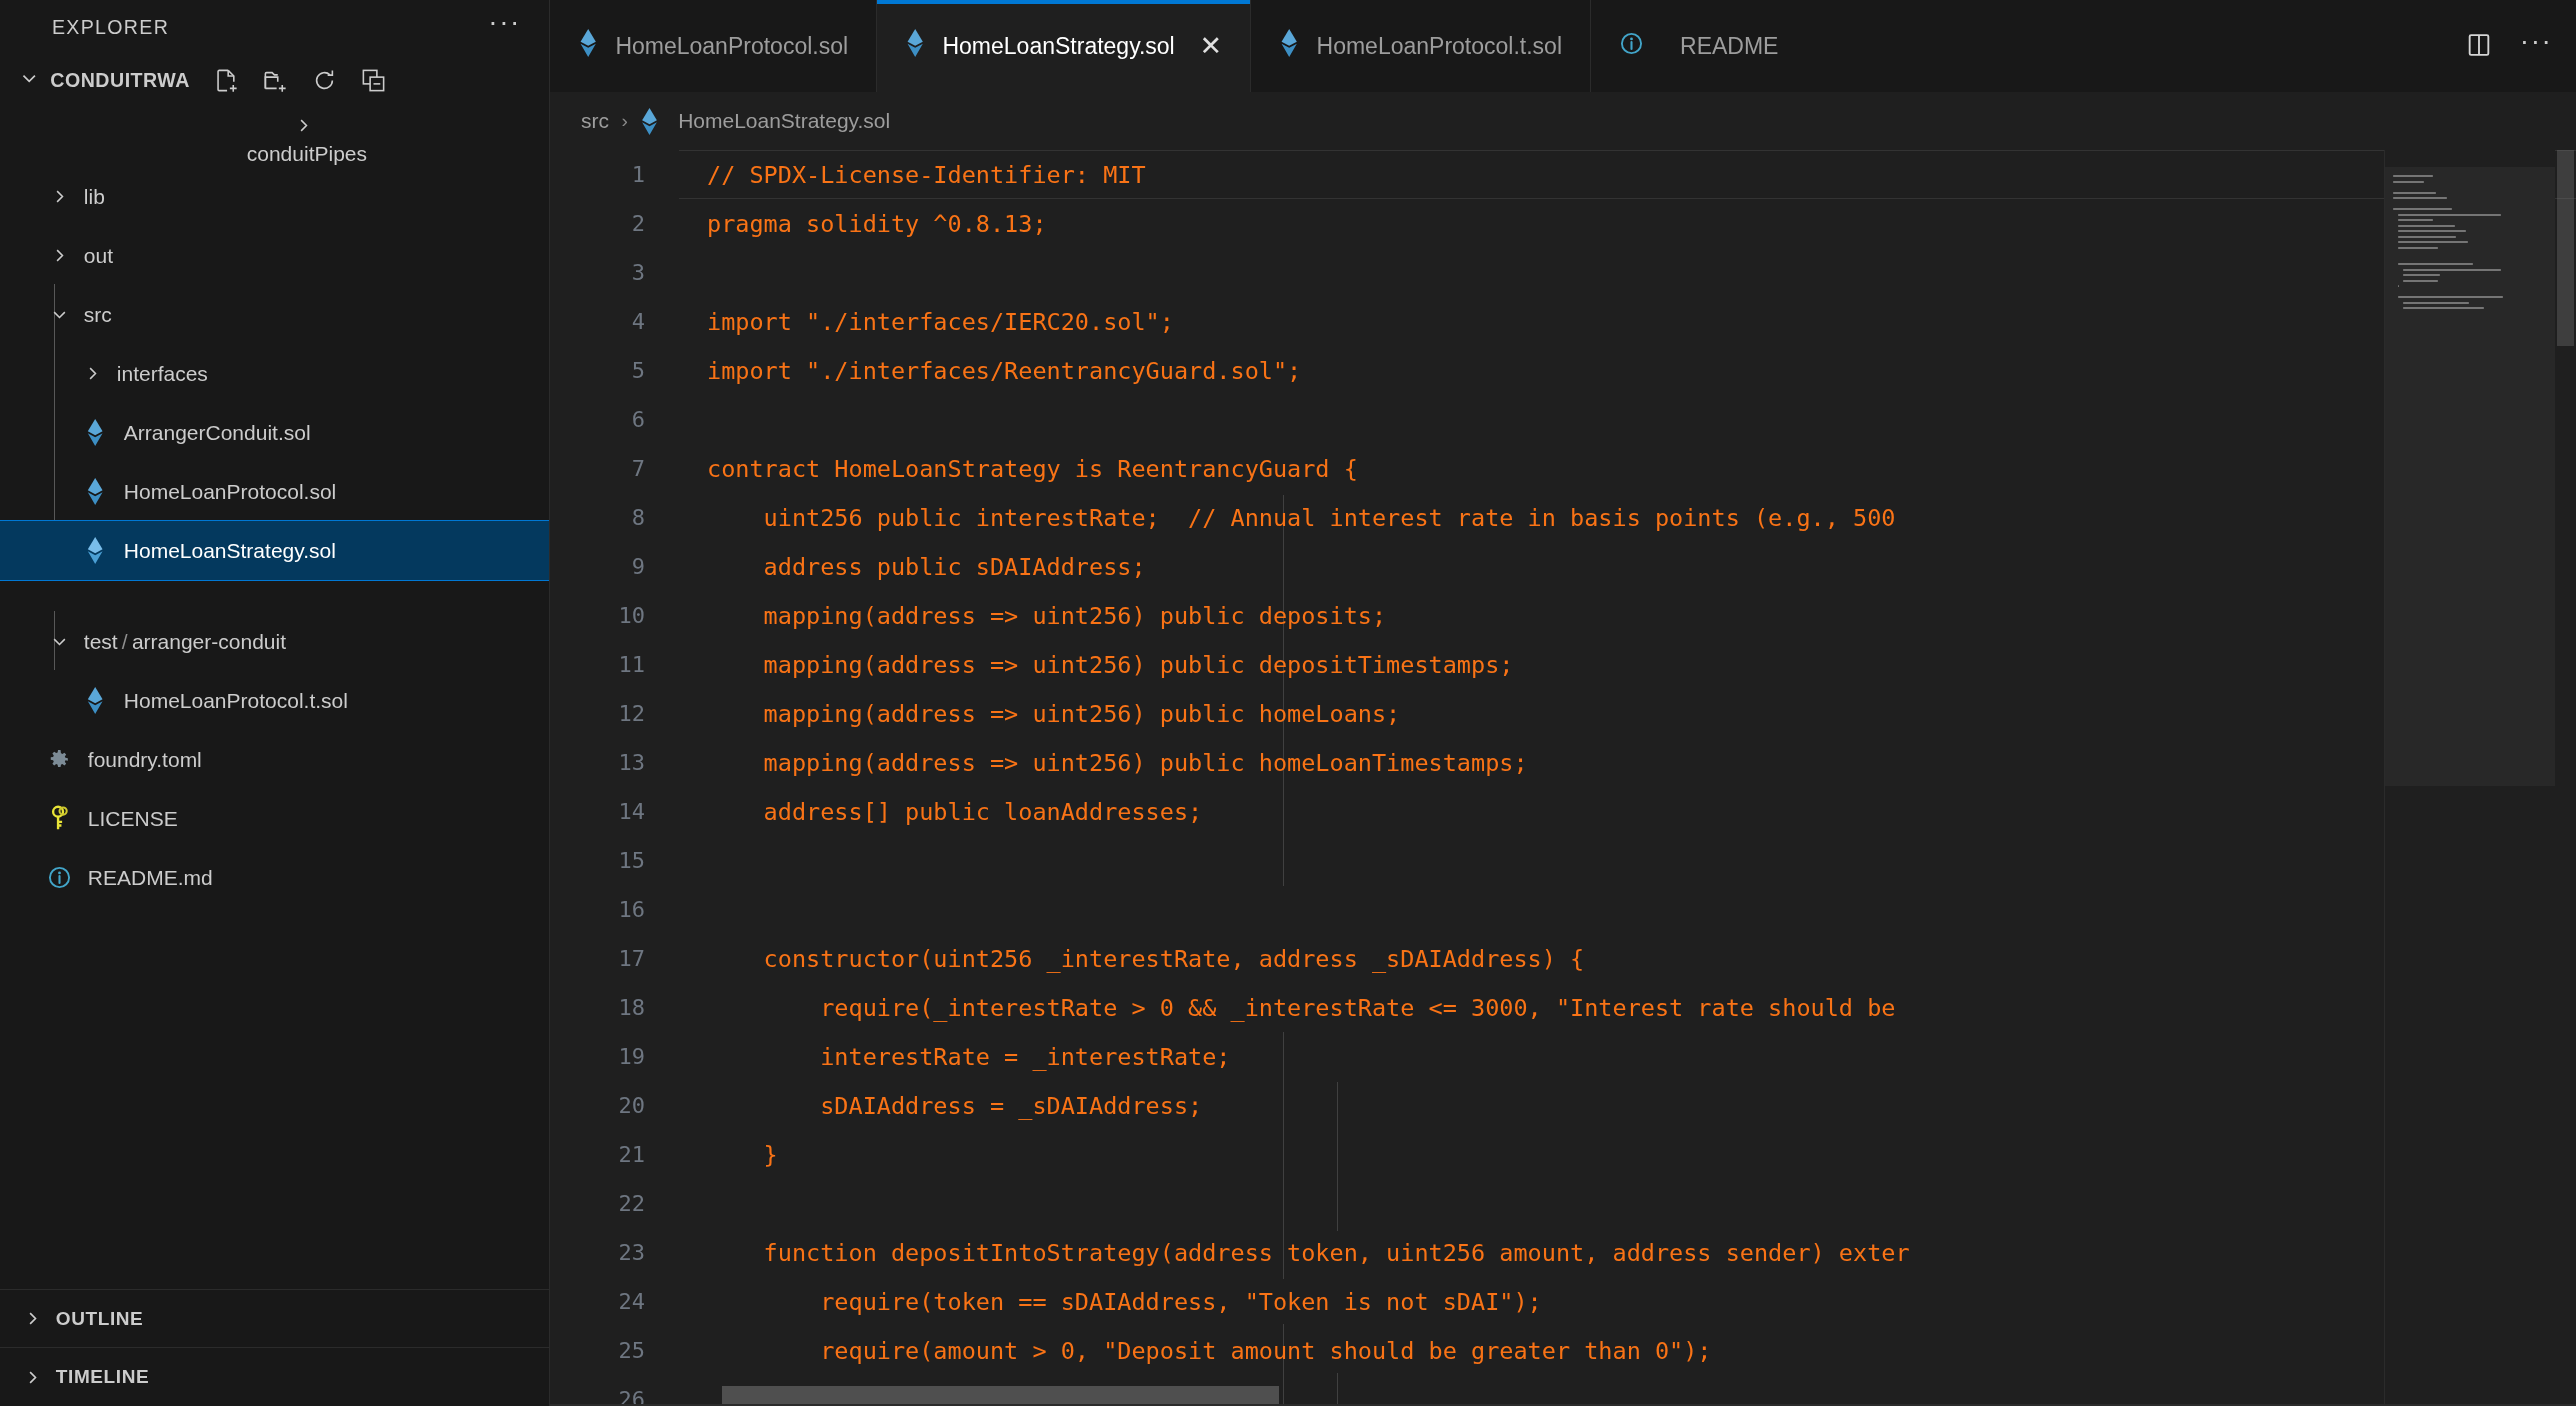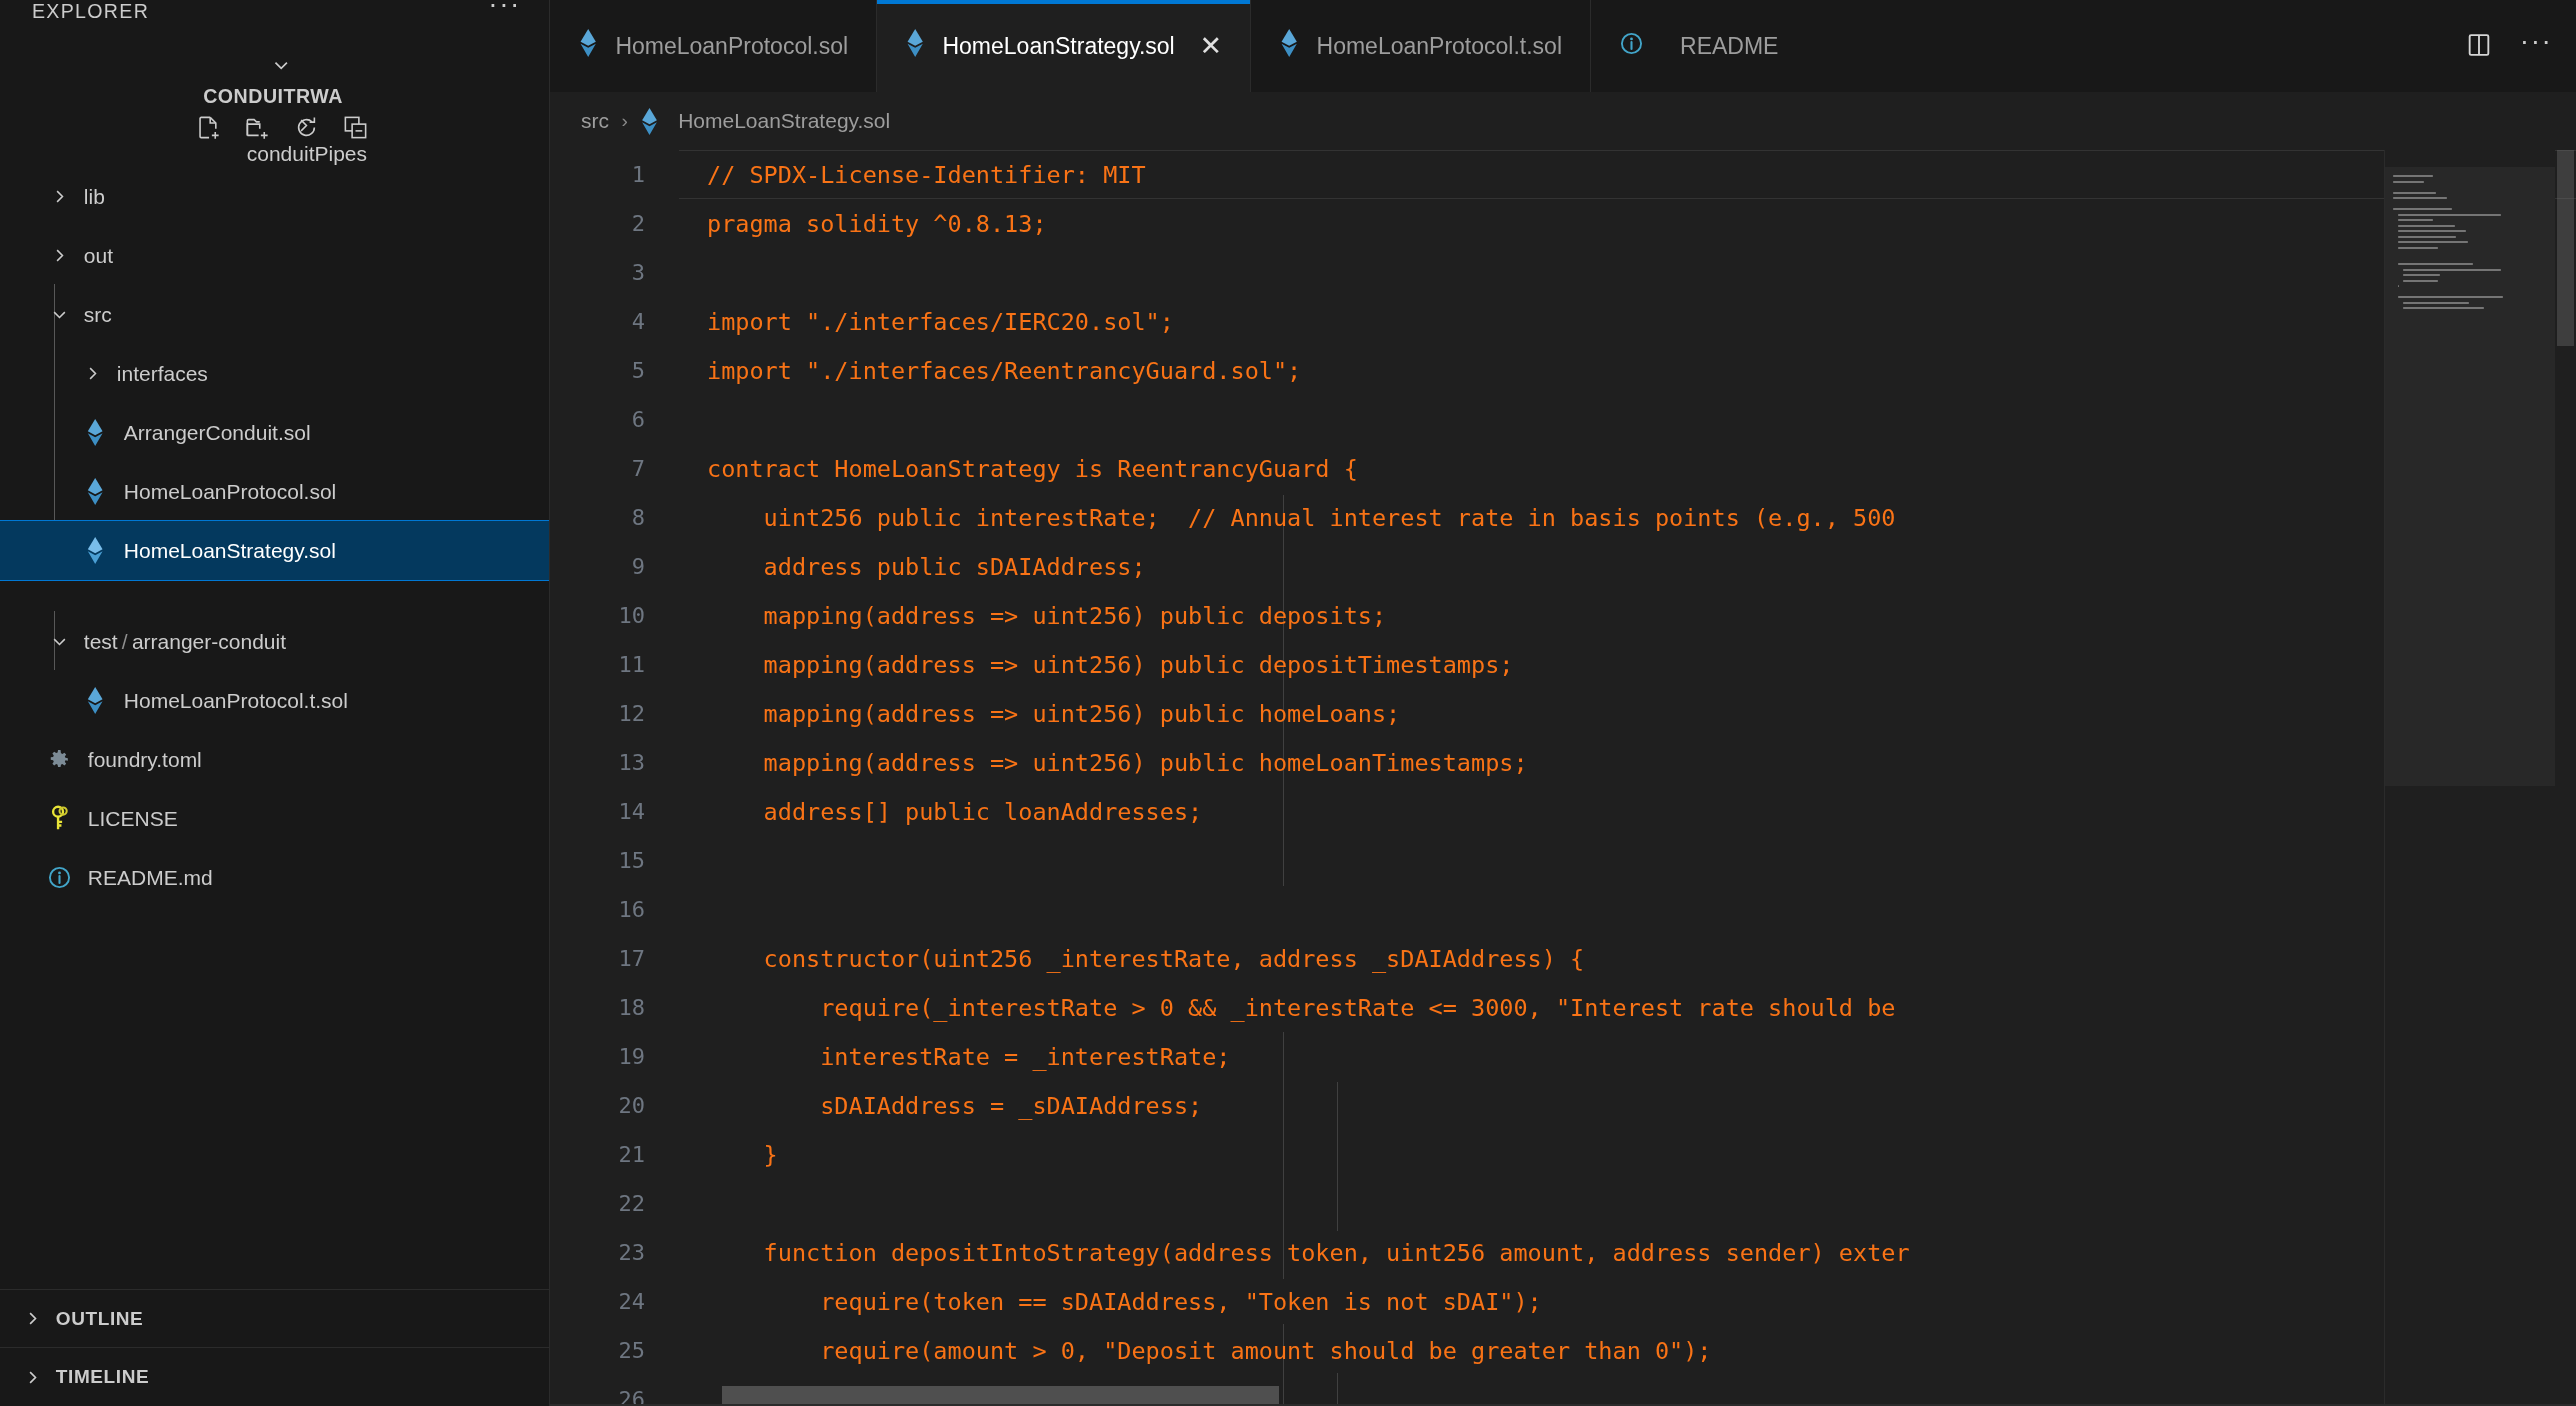--- a/index.html
+++ b/index.html
@@ -11,28 +11,28 @@
   }
   .app { position:relative; width:2576px; height:1406px; display:flex; background:#1e1e1e; }
 
   
   .sidebar {
     width: 550px; height: 1406px; background:#181818;
     border-right:0.8px solid #2b2b2b;
     display:flex; flex-direction:column; position:relative; flex:0 0 550px;
   }
   .sb-title-row {
-    height: 55px; display:flex; align-items:flex-start;
-    justify-content:space-between; padding: 0 28px 0 32px; gap: 12px;
+    height: 55px; display:flex; align-items:center;
+    justify-content:space-between; padding: 0 28px 0 52px; gap: 12px;
   }
   .sb-title { font-size:19.6px; letter-spacing:1.3px; color:#cccccc; font-weight:400; }
   .sb-dots { color:#cccccc; font-size:28px; line-height:7.8px; letter-spacing:1.6px; padding-bottom:11px;}
 
   .folder-header {
-    height: 50px; display:flex; align-items:center; padding-left:14px; gap:6.3px;flex-direction:column;
+    height: 50px; display:flex; align-items:center; padding-left:14px; gap:6.3px;
   }
   .folder-header .caret { width:30px; text-align:center; color:#cccccc; }
   .folder-name {
     font-size:19.6px; font-weight:bold; color:#cccccc; letter-spacing:0.5px;
     flex:0 0 auto; margin-right:17px;
   }
   .folder-actions { display:flex; align-items:center; gap:22px; }
   .folder-actions svg { display:block; }
 
   .tree { flex:1 1 auto; overflow:hidden; padding-top:3.1px; position:relative; }

